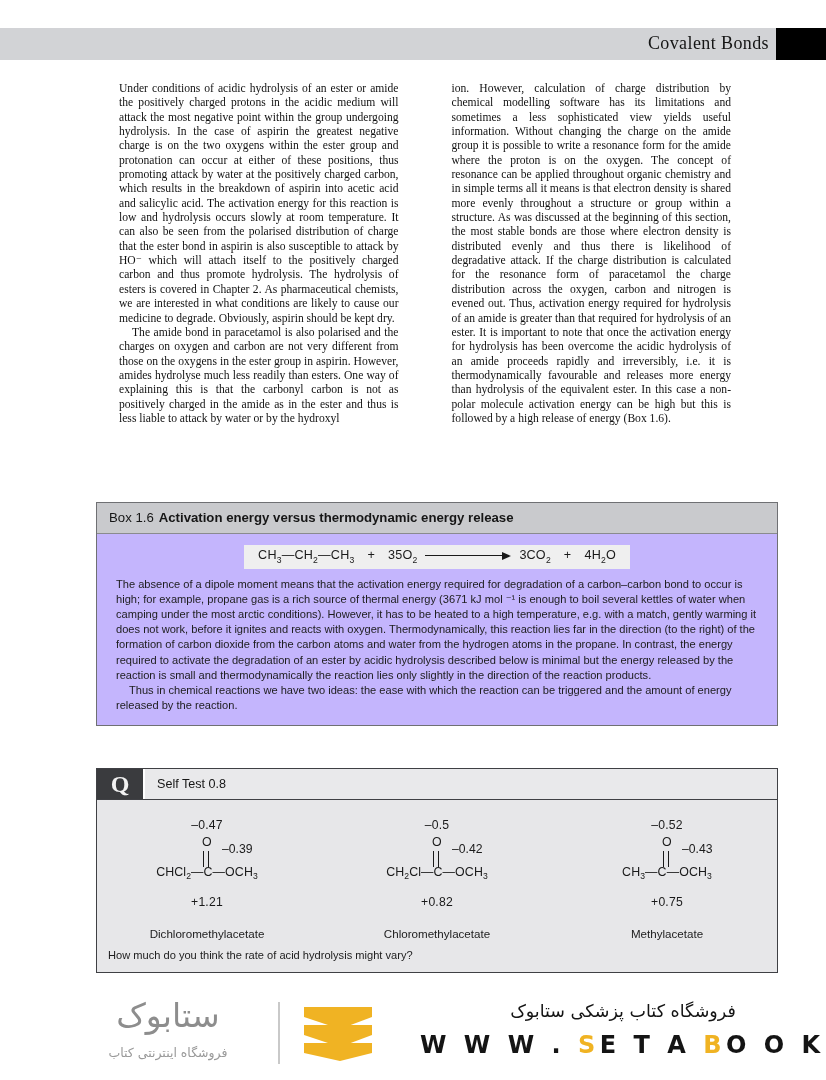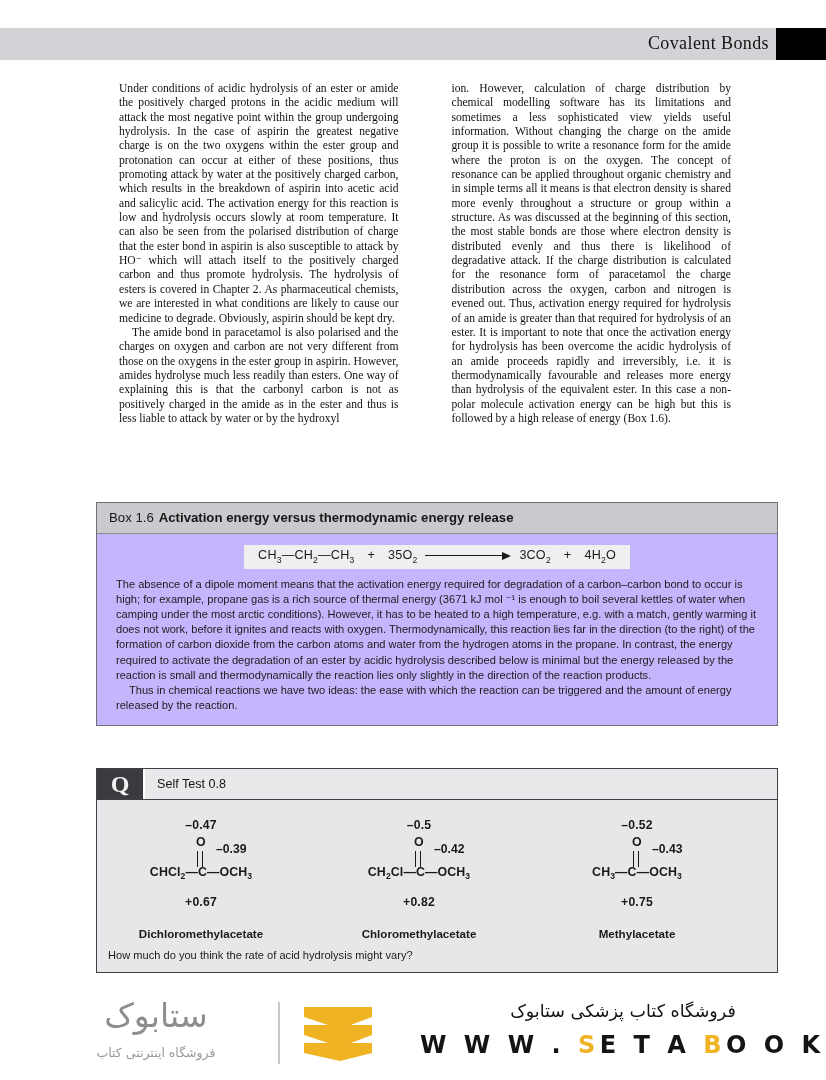--- a/index.html
+++ b/index.html
@@ -171,25 +171,25 @@
     font-family: "Liberation Sans", "DejaVu Sans", sans-serif;
     font-size: 11.1px;
     line-height: 15.2px;
     color: #1c1c1c;
   }
   .st-prompt, .st-question { margin: 0; }
 
   
   .structures {
     display: flex;
-    gap: 32px;
+    justify-content: center;
+    gap: 44px;
     margin: 10px 0 6px 0;
     font-family: "Liberation Sans", "DejaVu Sans", sans-serif;
     color: #1a1a1a;
-    font-weight: bold;
   }
   .struct {
     width: 186px;
     text-align: center;
     position: relative;
   }
   .chg-o {                 
     font-size: 12.2px;
     letter-spacing: .2px;
     margin-bottom: 1px;
@@ -245,21 +245,21 @@
   }
 
   
   .wm {
     position: absolute;
     left: 0; top: 985px;
     width: 826px; height: 95px;
   }
   .wm-persian-logo {
     position: absolute;
-    left: 56px; top: 8px;
+    left: 68px; top: 8px;
     width: 200px; height: 78px;
   }
   .wm-script {
     position: absolute;
     left: 0; top: 4px;
     width: 200px;
     text-align: center;
     font-family: "DejaVu Sans", "Liberation Sans", sans-serif;
     font-size: 33px;
     color: #8d8d8d;
@@ -360,21 +360,21 @@
     <div class="structures">
 
       <div class="struct">
         <div class="chg-o">–0.47</div>
         <div class="struct-core">
           <span class="atom-o">O</span>
           <span class="dbl"></span>
           <span class="chg-c">–0.39</span>
           <span class="chain">CHCl<sub>2</sub>—C—OCH<sub>3</sub></span>
         </div>
-        <div class="chg-plus">+0.67</div>
+        <div class="chg-plus">+1.21</div>
         <div class="struct-name">Dichloromethylacetate</div>
       </div>
 
       <div class="struct">
         <div class="chg-o">–0.5</div>
         <div class="struct-core">
           <span class="atom-o">O</span>
           <span class="dbl"></span>
           <span class="chg-c">–0.42</span>
           <span class="chain">CH<sub>2</sub>Cl—C—OCH<sub>3</sub></span>

